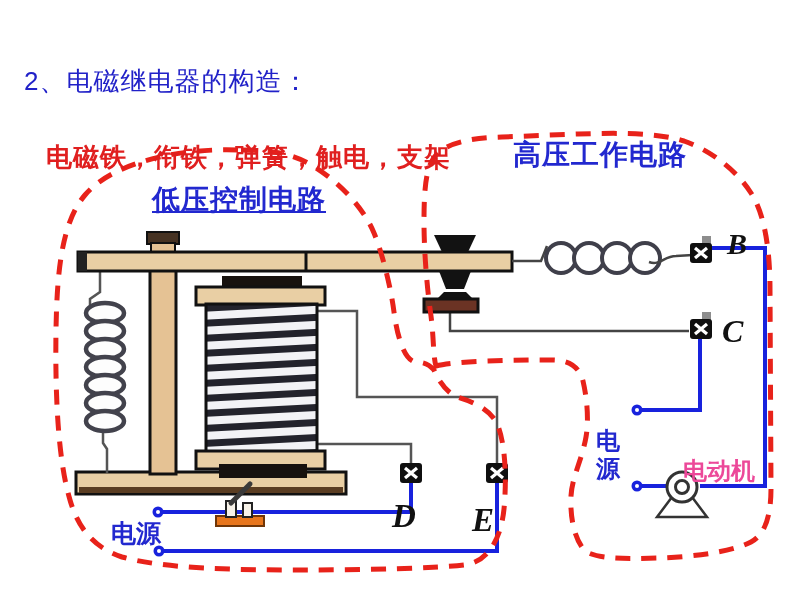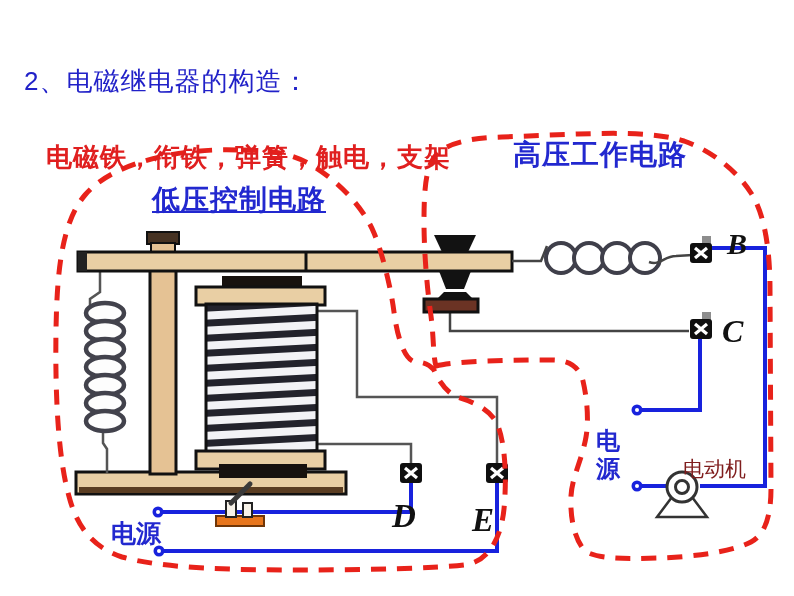--- a/index.html
+++ b/index.html
@@ -13,21 +13,21 @@
   }
   .abs{position:absolute; white-space:nowrap;}
   .title-line{font-size:26px; font-weight:normal; color:var(--title-blue); letter-spacing:1px;text-align:center;}
   .subtitle-line{font-size:26px; font-weight:bold; color:var(--subtitle-red); letter-spacing:1px;}
   .region-label{font-size:28px; font-weight:bold; color:var(--label-blue); letter-spacing:1px;}
   .power-label{font-size:25px; font-weight:bold; color:var(--label-blue);}
   .power-label-vert{
     font-size:24px; font-weight:bold; color:var(--label-blue);
     width:30px; line-height:28px; white-space:normal; text-align:left;
   }
-  .motor-label{font-size:21px; color:#7f1d1d; font-weight:normal;}
+  .motor-label{font-size:24px; color:#ec4899; font-weight:bold;}
   .terminal-letter{
     font-family:"Liberation Serif", serif; font-style:italic; font-weight:bold;
     color:#111111;
   }
   .tl-b{font-size:30px;} .tl-c{font-size:32px;} .tl-d{font-size:33px;} .tl-e{font-size:33px;}
   svg{position:absolute; left:0; top:0;}
 </style>
 </head>
 <body>
 

